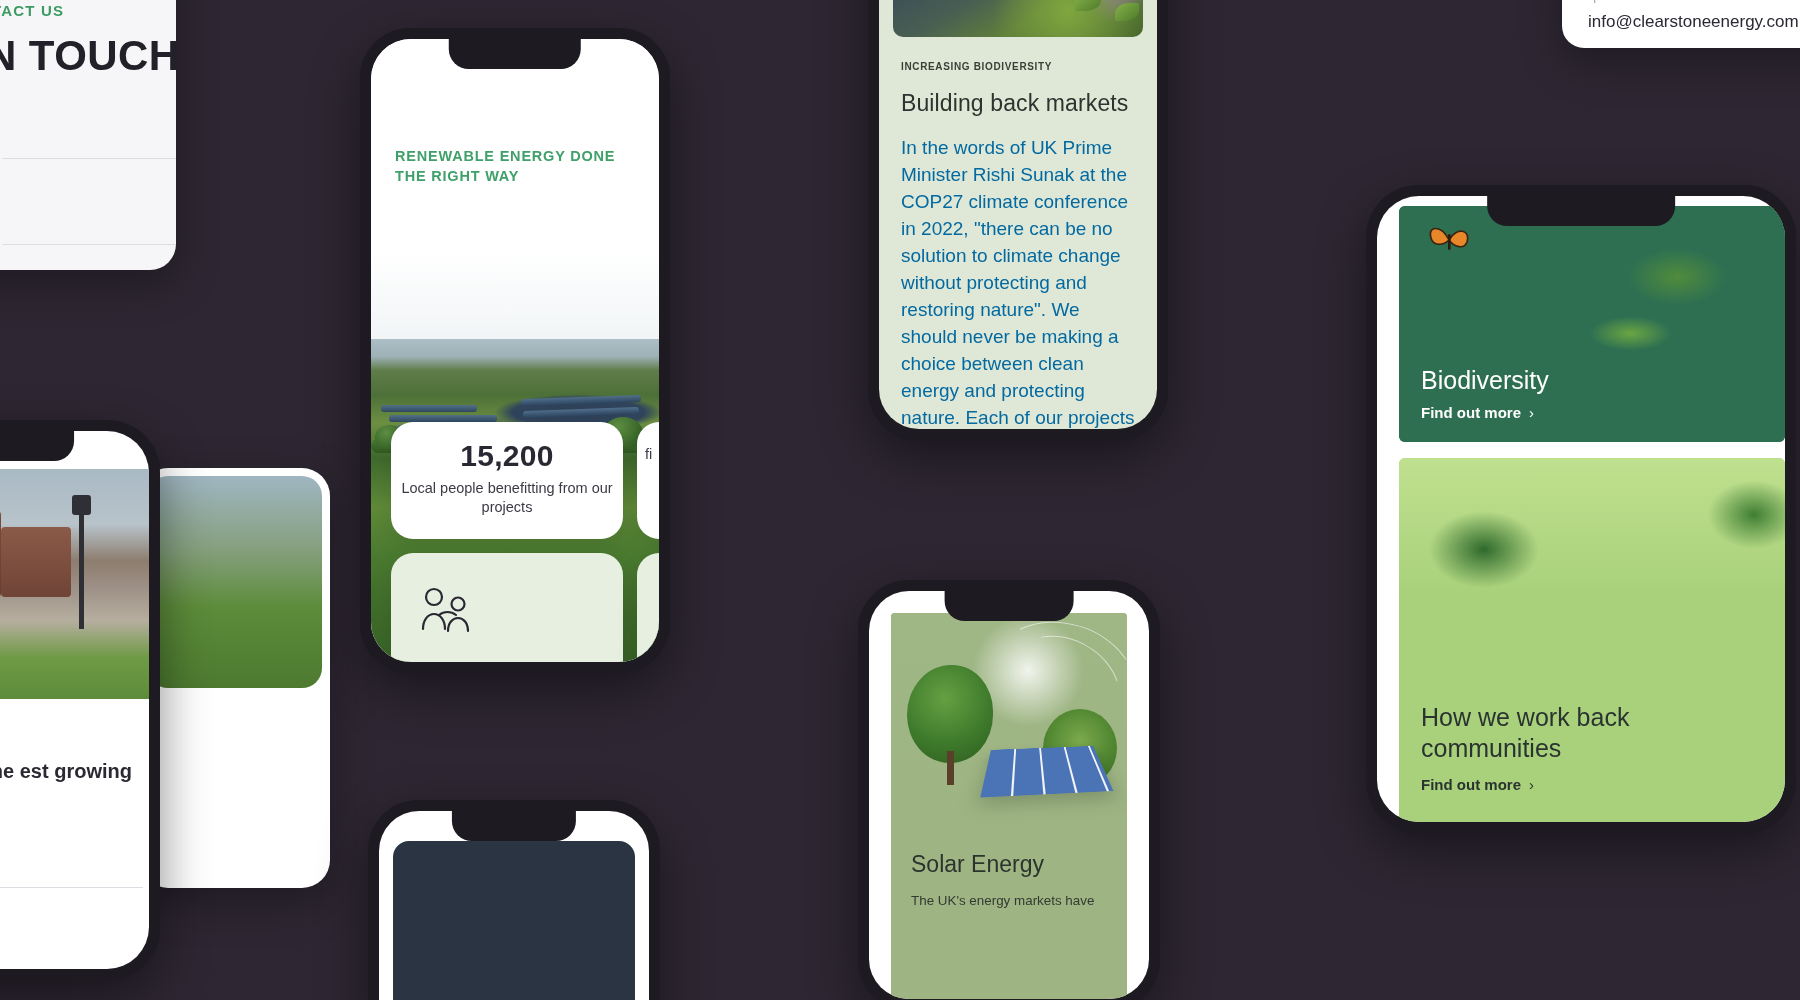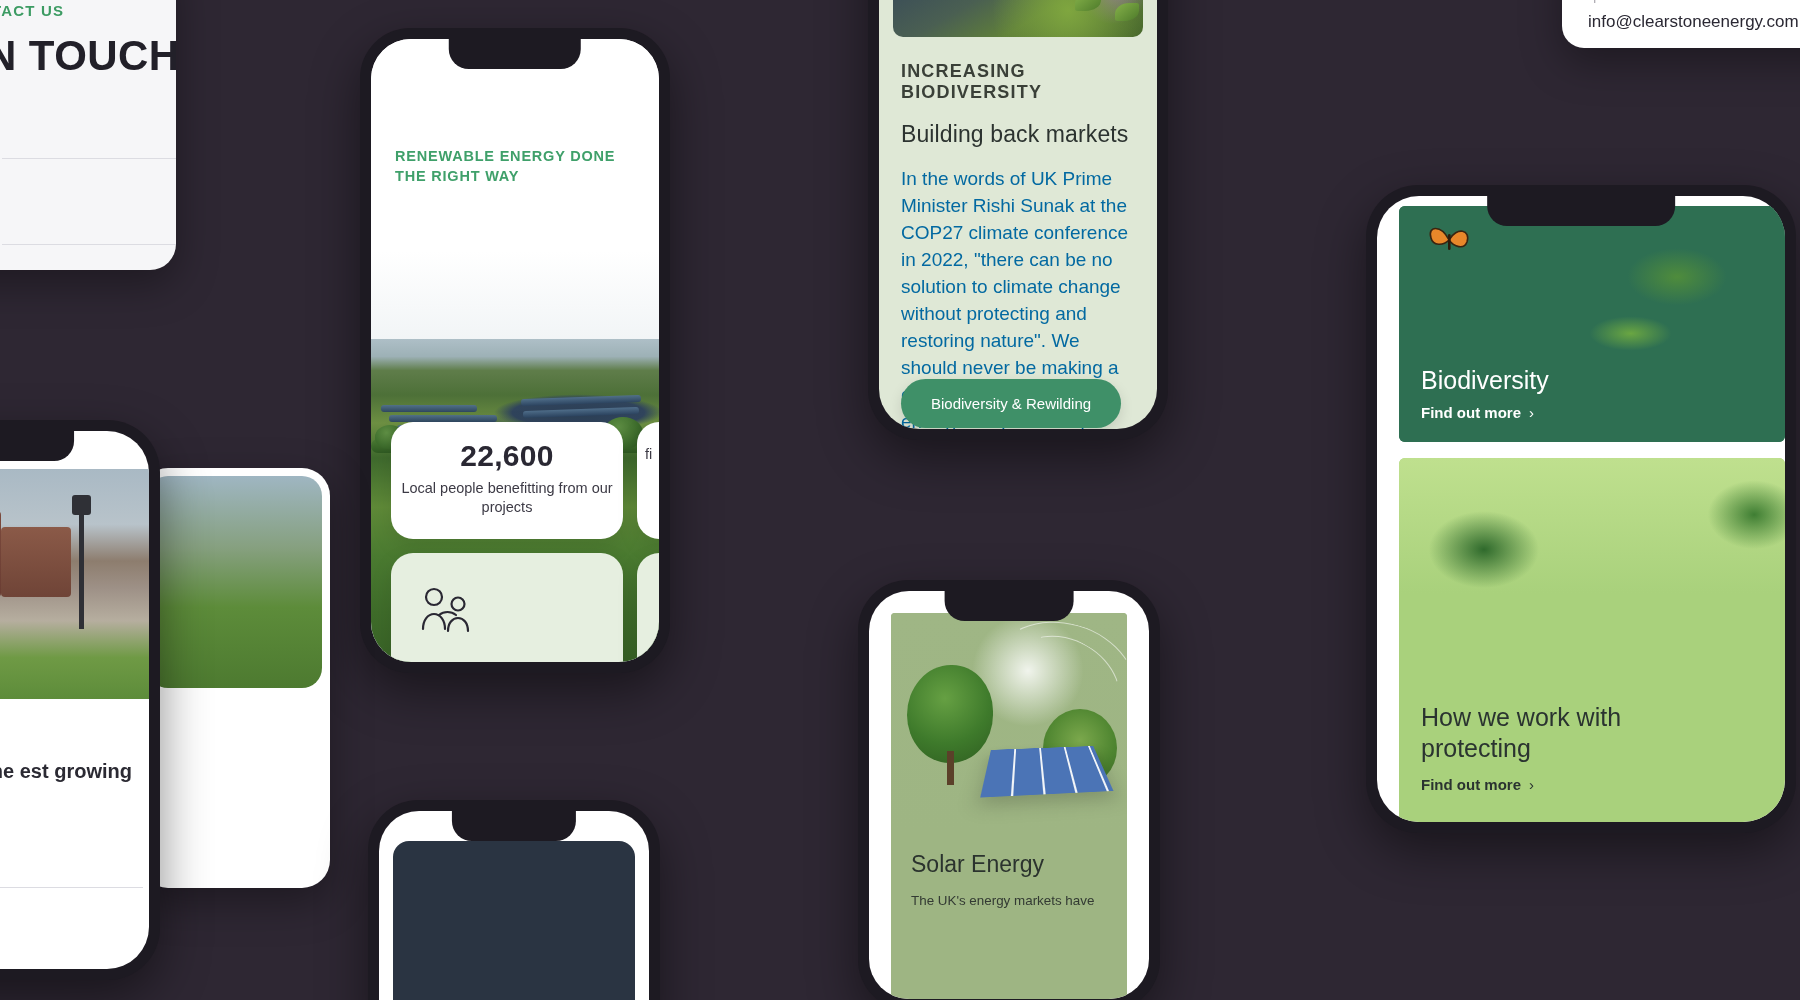--- a/index.html
+++ b/index.html
@@ -161,21 +161,21 @@
       radial-gradient(circle at 88% 30%, #9b6fb0 0%, rgba(155,111,176,0) 16%),
       linear-gradient(150deg,#35475a 0%,#4a5f52 38%,#5f7f3a 62%,#49692c 100%);
     overflow:hidden;
   }
   .bio-img .leaf {
     position:absolute; border-radius: 60% 10% 60% 10%;
     background: linear-gradient(140deg,#86b24a,#4d7a2a);
   }
   .bio-body { position:absolute; left: 22px; right: 18px; top: 270px; }
   .bio-eyebrow {
-    font-size: 18px; font-weight: 700; letter-spacing: .065em; color:#3a4038; text-transform: uppercase;
+    font-size: 10px; font-weight: 700; letter-spacing: .065em; color:#3a4038; text-transform: uppercase;
   }
   .bio-h2 { margin-top: 18px; font-size: 23px; font-weight: 400; color:#2c3330; letter-spacing:.005em; }
   .bio-p { margin-top: 18px; font-size: 19px; line-height: 1.42; color:#0369a1; max-width: 258px; }
   .bio-btn {
     position:absolute; left: 22px; top: 588px;
     background:#3f9068; color:#fff; border: none;
     border-radius: 30px; padding: 16px 30px;
     font-size: 15px; font-family: inherit; cursor:pointer;
     box-shadow: 0 5px 14px rgba(0,0,0,.12);
   }
@@ -313,21 +313,21 @@
         <div class="tree" style="left:4px; top:86px; width:30px; height:24px;"></div>
         <div class="tree" style="left:108px; top:84px; width:34px; height:28px;"></div>
         <div class="tree" style="left:232px; top:78px; width:40px; height:32px;"></div>
         <div class="tree" style="left:270px; top:90px; width:30px; height:26px;"></div>
       </div>
 
 
       <div class="hero-eyebrow">RENEWABLE ENERGY DONE THE RIGHT WAY</div>
 
       <div class="stat-card" id="stat-1">
-        <div class="stat-num">22,600</div>
+        <div class="stat-num">15,200</div>
         <div class="stat-label">Local people benefitting from our projects</div>
       </div>
       <div class="stat-card" id="stat-2">
         <div class="stat-num"></div>
         <div class="stat-label">fi</div>
       </div>
 
       <div class="feat-card" id="feat-1">
         <svg class="feat-icon" width="62" height="52" viewBox="0 0 62 52">
           <g fill="none" stroke="#2a2833" stroke-width="2.2" stroke-linecap="round" stroke-linejoin="round">
@@ -352,21 +352,20 @@
       <div class="bio-img">
 
         <div class="leaf" style="right:42px; top:26px; width:26px; height:18px;"></div>
         <div class="leaf" style="right:4px; top:36px; width:24px; height:18px;"></div>
       </div>
       <div class="bio-body">
         <div class="bio-eyebrow">INCREASING BIODIVERSITY</div>
         <div class="bio-h2">Building back markets</div>
         <div class="bio-p">In the words of UK Prime Minister Rishi Sunak at the COP27 climate conference in 2022, "there can be no solution to climate change without protecting and restoring nature". We should never be making a choice between clean energy and protecting nature. Each of our projects is an opportunity to build back nature, supporting council efforts to develop nature recovery networks, and helping nature play a role in tackling climate change.</div>
       </div>
-      <button class="bio-btn">Biodiversity &amp; Rewilding</button>
     </div>
   </div>
 
   <div class="phone" id="phone-tiles">
     <div class="screen">
       <div class="notch"></div>
 
       <div class="tile" id="tile-bio">
         <div class="tile-art"></div>
         <svg class="butterfly" viewBox="0 0 52 40">
@@ -375,21 +374,21 @@
           <rect x="25" y="14" width="2.6" height="16" rx="1.3" fill="#2c1c0c"></rect>
         </svg>
         <div class="tile-title">Biodiversity</div>
         <div class="tile-link">
           <span>Find out more</span><span class="chev">›</span>
         </div>
       </div>
 
       <div class="tile" id="tile-comm">
         <div class="tile-art"></div>
-        <div class="tile-title">How we work with protecting</div>
+        <div class="tile-title">How we work back communities</div>
         <div class="tile-link">
           <span>Find out more</span><span class="chev">›</span>
         </div>
       </div>
     </div>
   </div>
 
   <div class="card-frag" id="frag-village2">
     <div class="vimg2"></div>
   </div>

